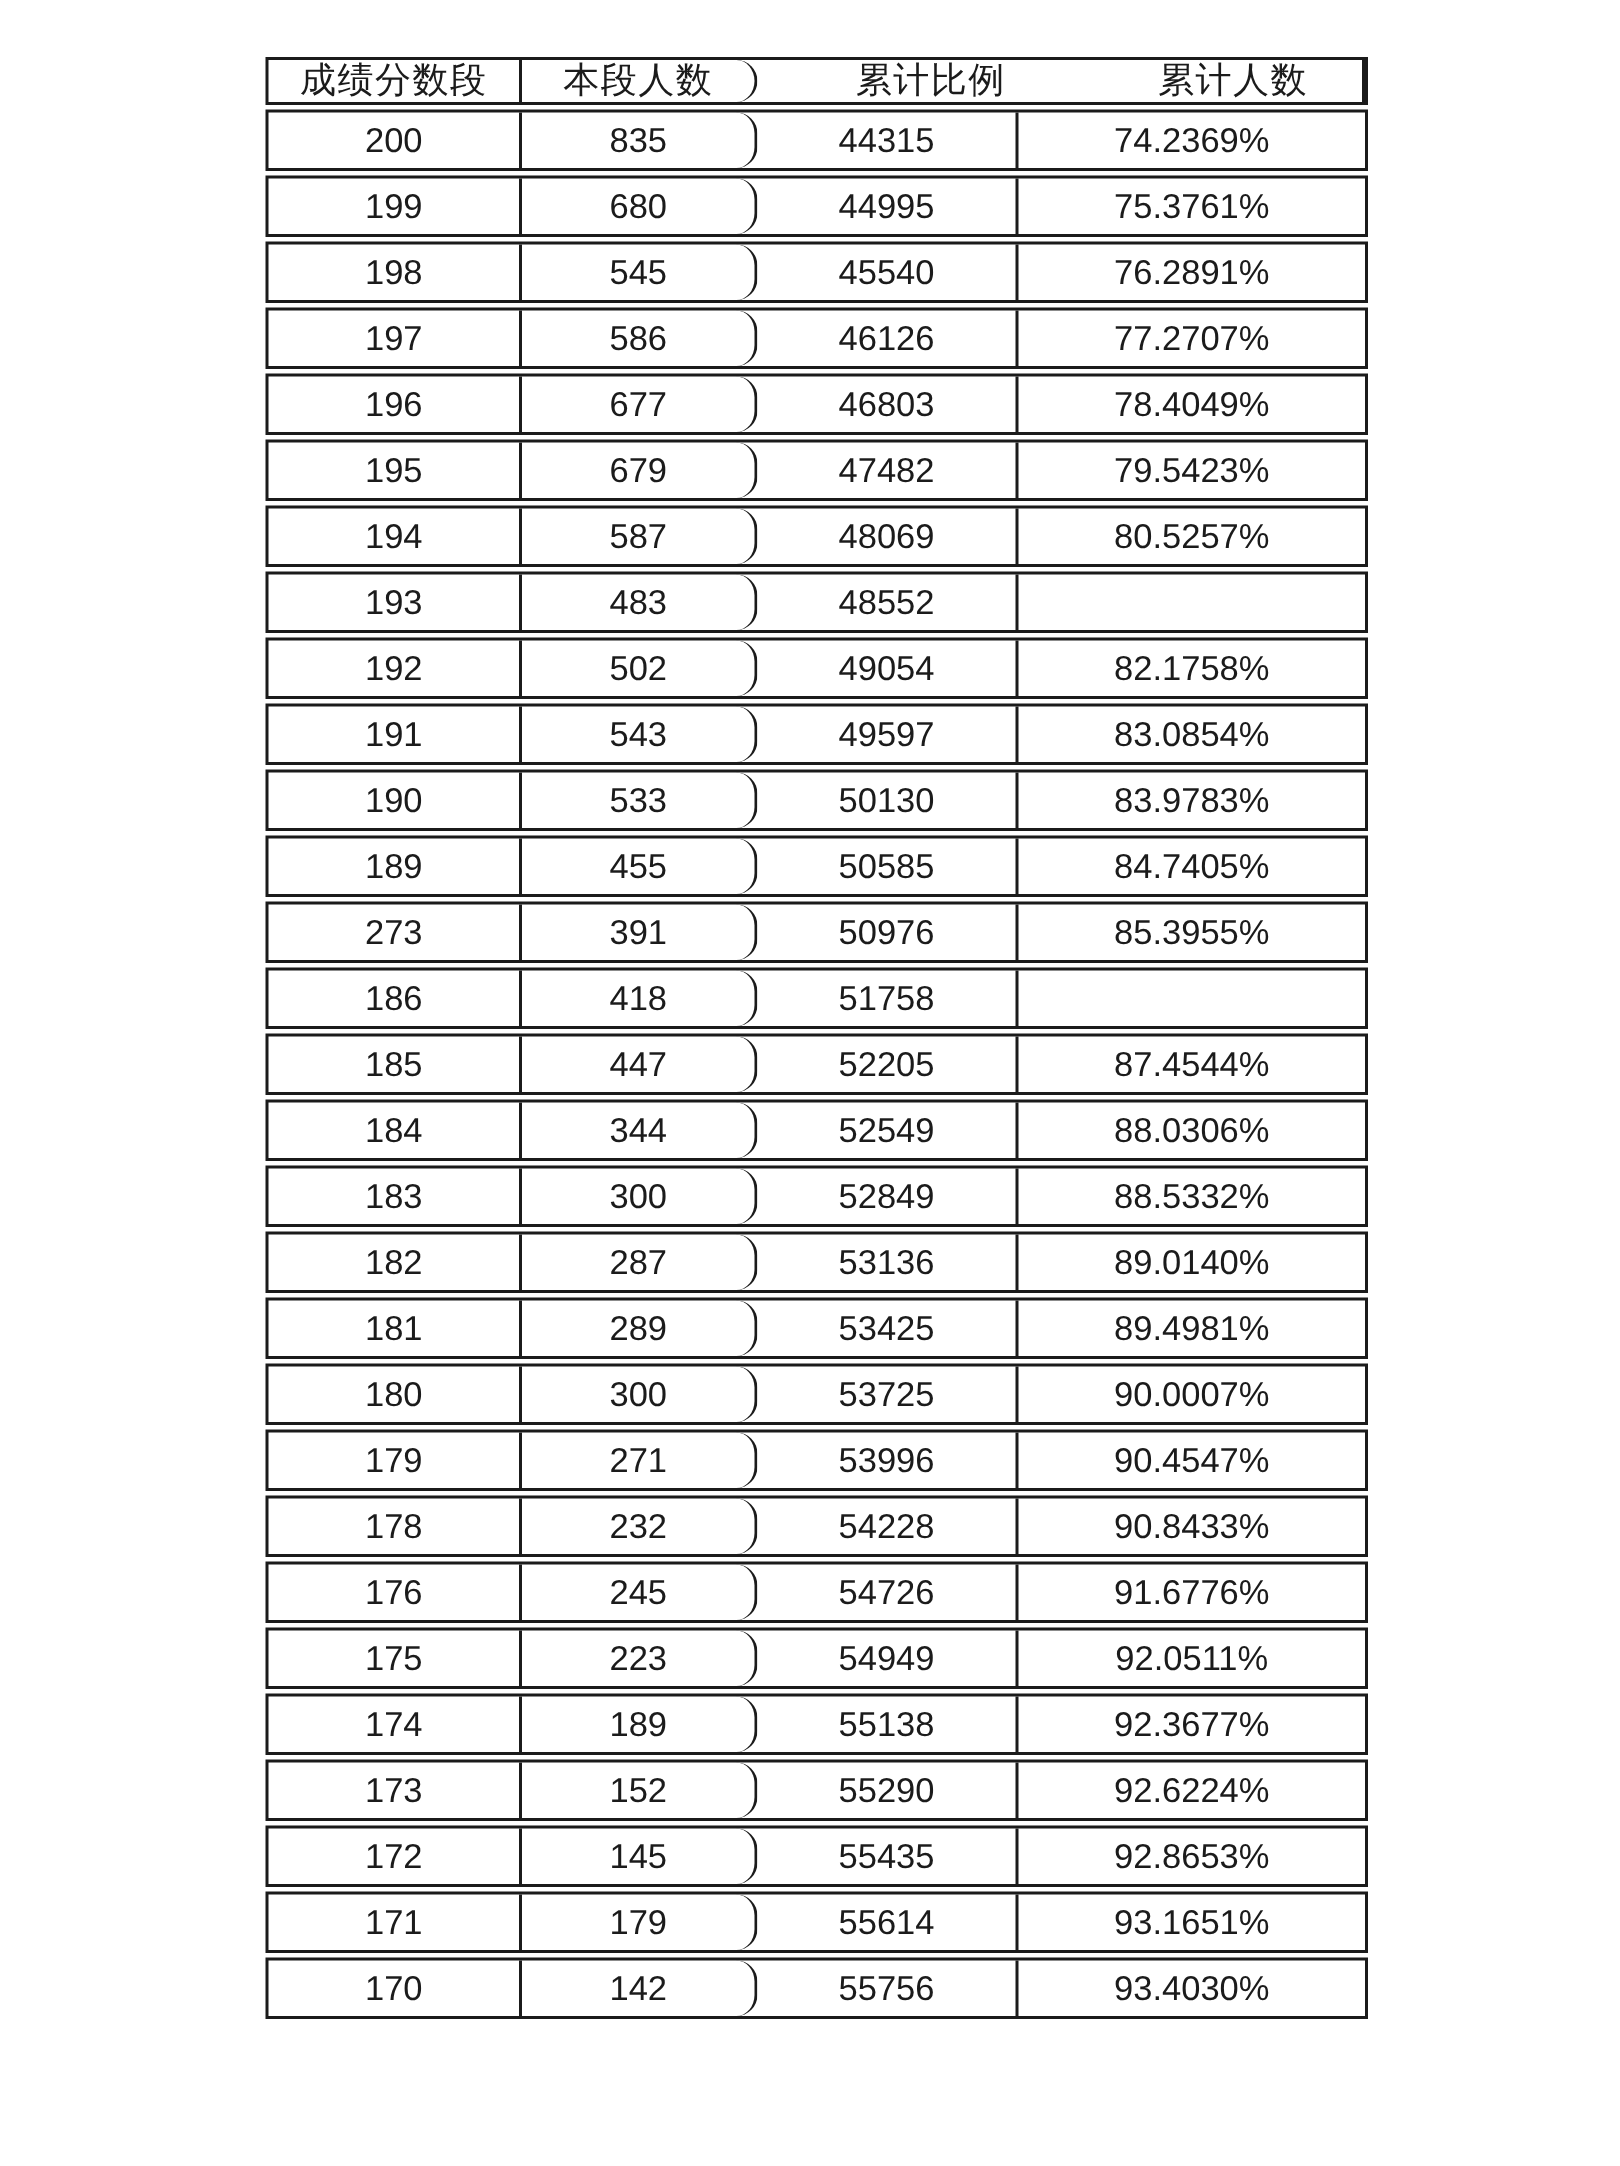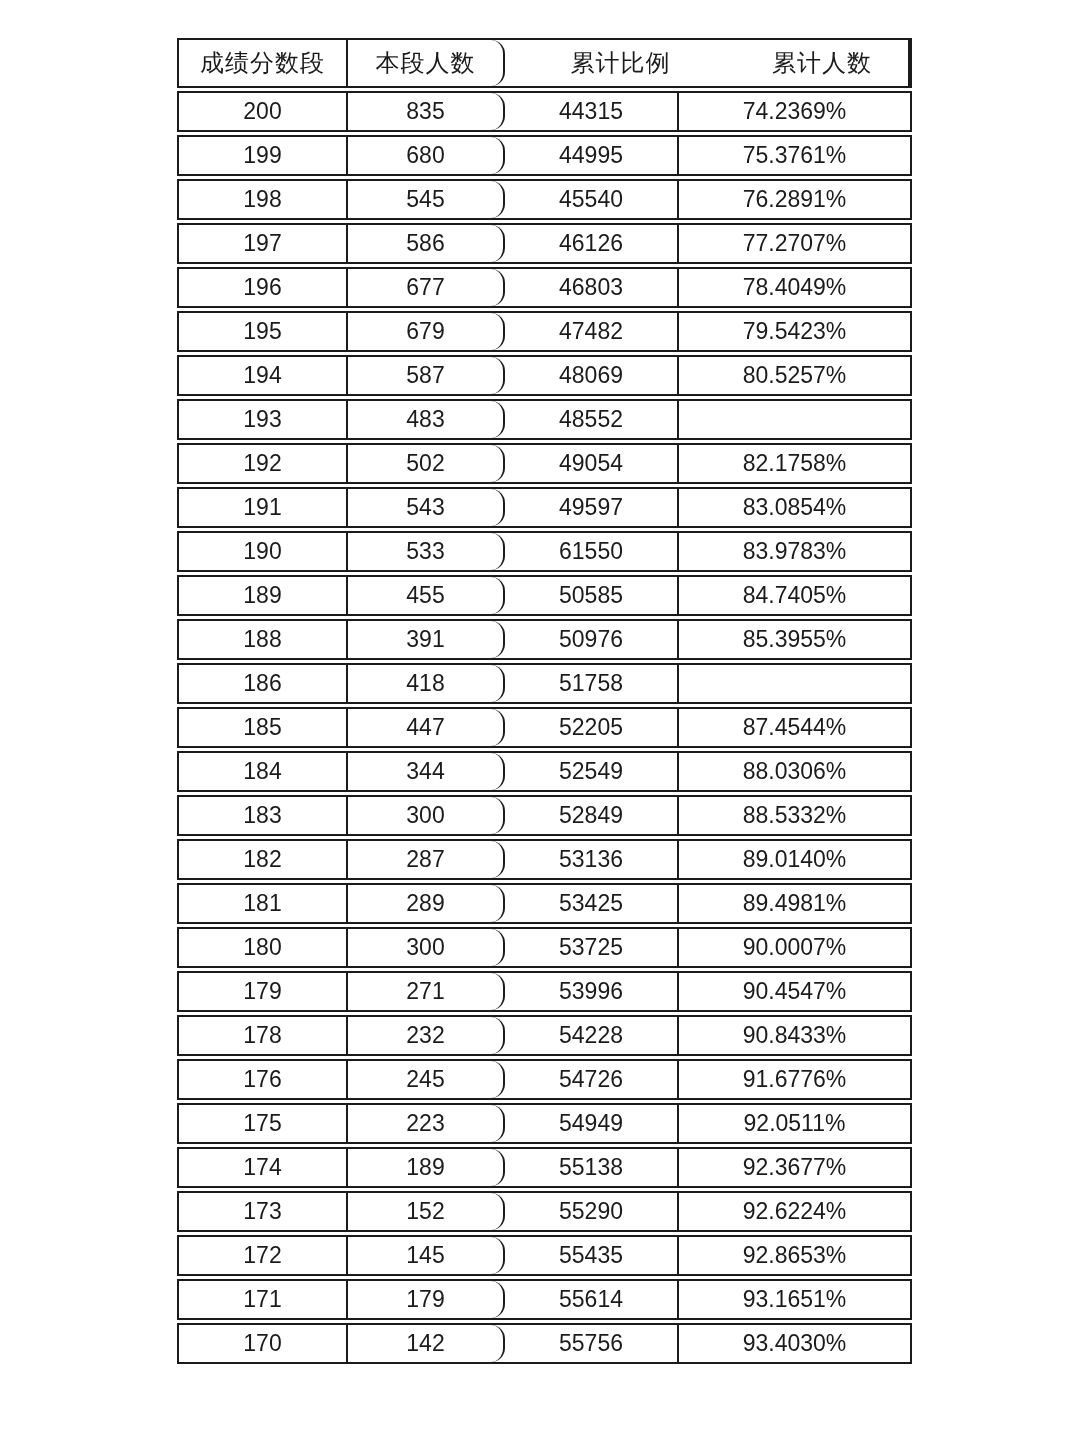--- a/index.html
+++ b/index.html
@@ -21,21 +21,21 @@
     box-sizing: border-box;
     width: 735px;
     height: 41px;
     border: 2px solid #1b1b1b;
     display: flex;
     align-items: stretch;
     margin-bottom: 3px;
     background: #ffffff;
   }
   .trow.header {
-    height: 50px;
+    height: 32px;
   }
   .cell {
     box-sizing: border-box;
     display: flex;
     align-items: center;
     justify-content: center;
     font-size: 23px;
     line-height: 1;
     border-right: 2px solid #1b1b1b;
     overflow: hidden;
@@ -116,31 +116,31 @@
       </div>
       <div class="trow">
         <div class="cell c0">191</div>
         <div class="cell c1">543</div>
         <div class="cell c2">49597</div>
         <div class="cell c3">83.0854%</div>
       </div>
       <div class="trow">
         <div class="cell c0">190</div>
         <div class="cell c1">533</div>
-        <div class="cell c2">61550</div>
+        <div class="cell c2">50130</div>
         <div class="cell c3">83.9783%</div>
       </div>
       <div class="trow">
         <div class="cell c0">189</div>
         <div class="cell c1">455</div>
         <div class="cell c2">50585</div>
         <div class="cell c3">84.7405%</div>
       </div>
       <div class="trow">
-        <div class="cell c0">188</div>
+        <div class="cell c0">273</div>
         <div class="cell c1">391</div>
         <div class="cell c2">50976</div>
         <div class="cell c3">85.3955%</div>
       </div>
       <div class="trow">
         <div class="cell c0">186</div>
         <div class="cell c1">418</div>
         <div class="cell c2">51758</div>
       </div>
       <div class="trow">

